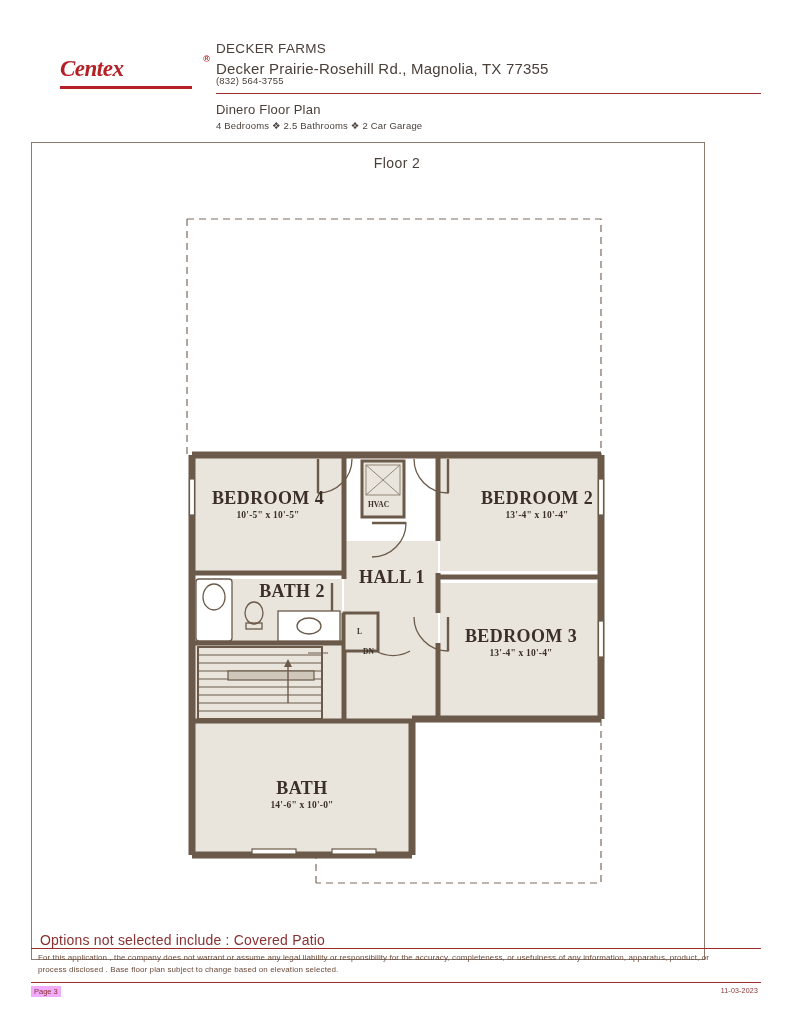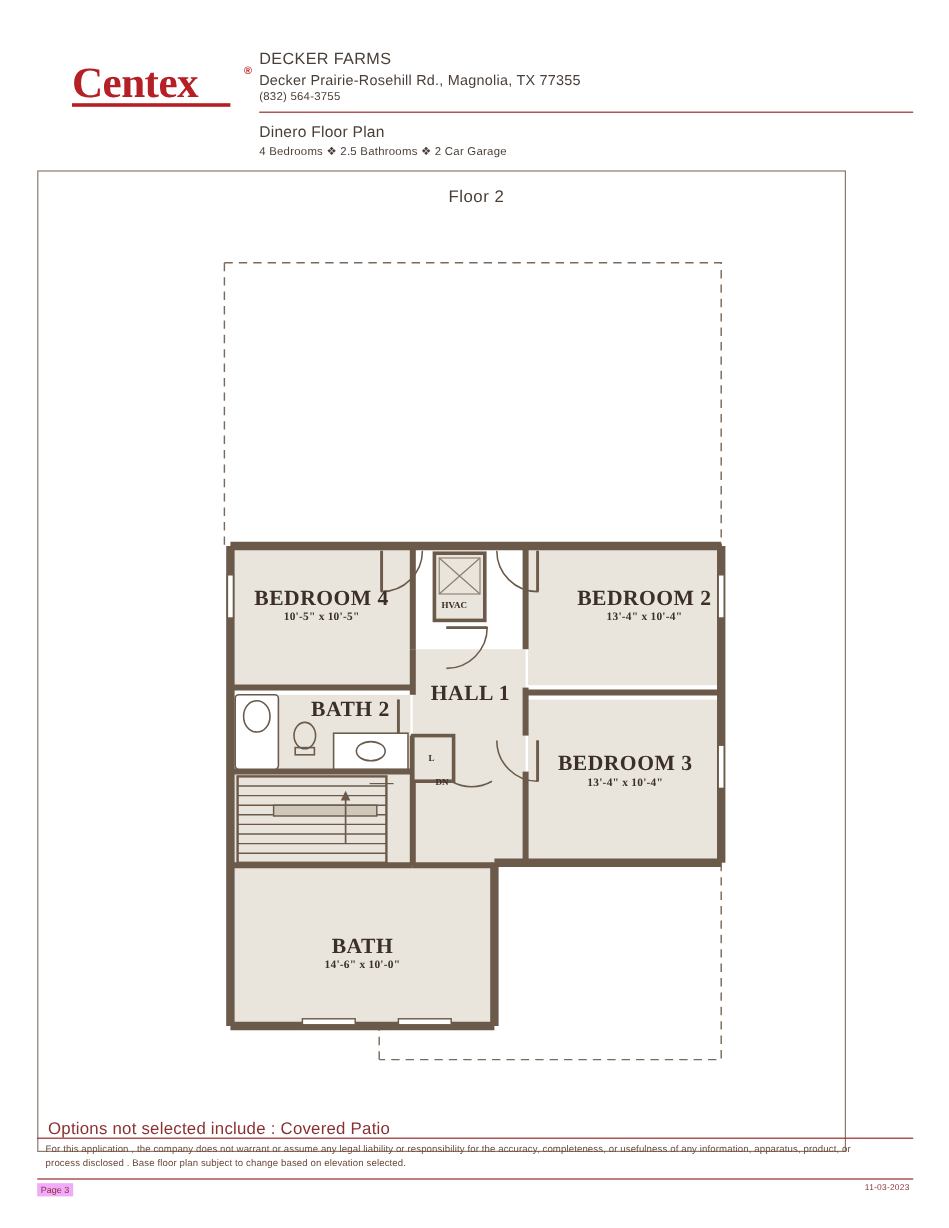--- a/index.html
+++ b/index.html
@@ -23,21 +23,22 @@
     width: 791px; height: 140px;
   }
   #logo {
     position: absolute;
     left: 60px; top: 52px;
     width: 140px; height: 36px;
   }
   #logo-text {
     font-family: "Liberation Serif", serif;
     font-weight: bold;
-    font-size: 36px;
+    font-style: italic;
+    font-size: 23px;
     color: #b42025;
     letter-spacing: -0.5px;
     line-height: 34px;
     white-space: nowrap;
   }
   #logo-reg {
     position: absolute;
     right: -10px; top: 2px;
     font-size: 9px;
     font-weight: bold;
@@ -53,21 +54,21 @@
 
   .hdr-block { position: absolute; left: 216px; }
   #community-name {
     top: 41px;
     font-size: 13.5px;
     letter-spacing: 0.3px;
     color: #4a3f38;
   }
   #community-address {
     top: 60px;
-    font-size: 12px;
+    font-size: 15px;
     color: #4a3f38;
     letter-spacing: 0.2px;
   }
   #community-phone {
     top: 75px;
     font-size: 9.5px;
     color: #4a3f38;
     letter-spacing: 0.2px;
   }
   #hdr-rule {

